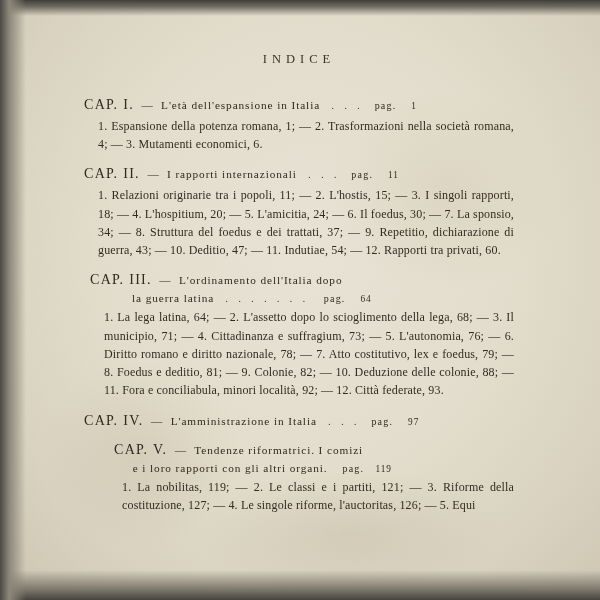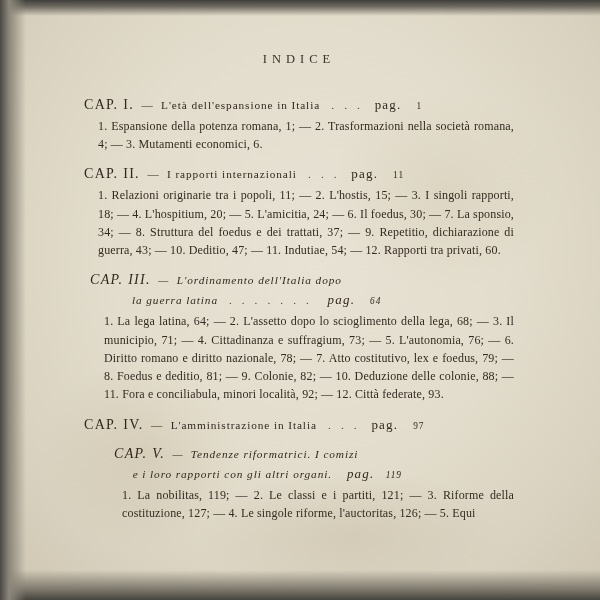--- a/index.html
+++ b/index.html
@@ -82,40 +82,40 @@
     text-transform: uppercase;
   }
   .cap-title {
     letter-spacing: 0.9px;
   }
   .dots {
     letter-spacing: 3.6px;
     color: #4a4136;
   }
   .pag {
-    font-size: 13px;
+    font-size: 10px;
     letter-spacing: 1.2px;
   }
   .pagenum {
     font-size: 9.3px;
     letter-spacing: 1px;
   }
   .chapter-line.indent-2 {
     margin-left: 42px;
   }
   .sections {
     font-size: 12px;
     line-height: 1.52;
     text-align: justify;
     color: #332b21;
     letter-spacing: 0.15px;
     padding-left: 14px;
   }
   .entry.e3 .chapter-line,
-  .entry.e5 .chapter-line { white-space: normal; font-style: italic; }
+  .entry.e5 .chapter-line { white-space: normal; }
   .entry.e3 { margin-left: 6px; }
   .entry.e5 { margin-left: 30px; }
   .entry.e5 .sections { padding-left: 8px; }
 </style>
 </head>
 <body>
 
 <div class="page">
   <div class="stain stain-a"></div>
   <div class="stain stain-b"></div>

